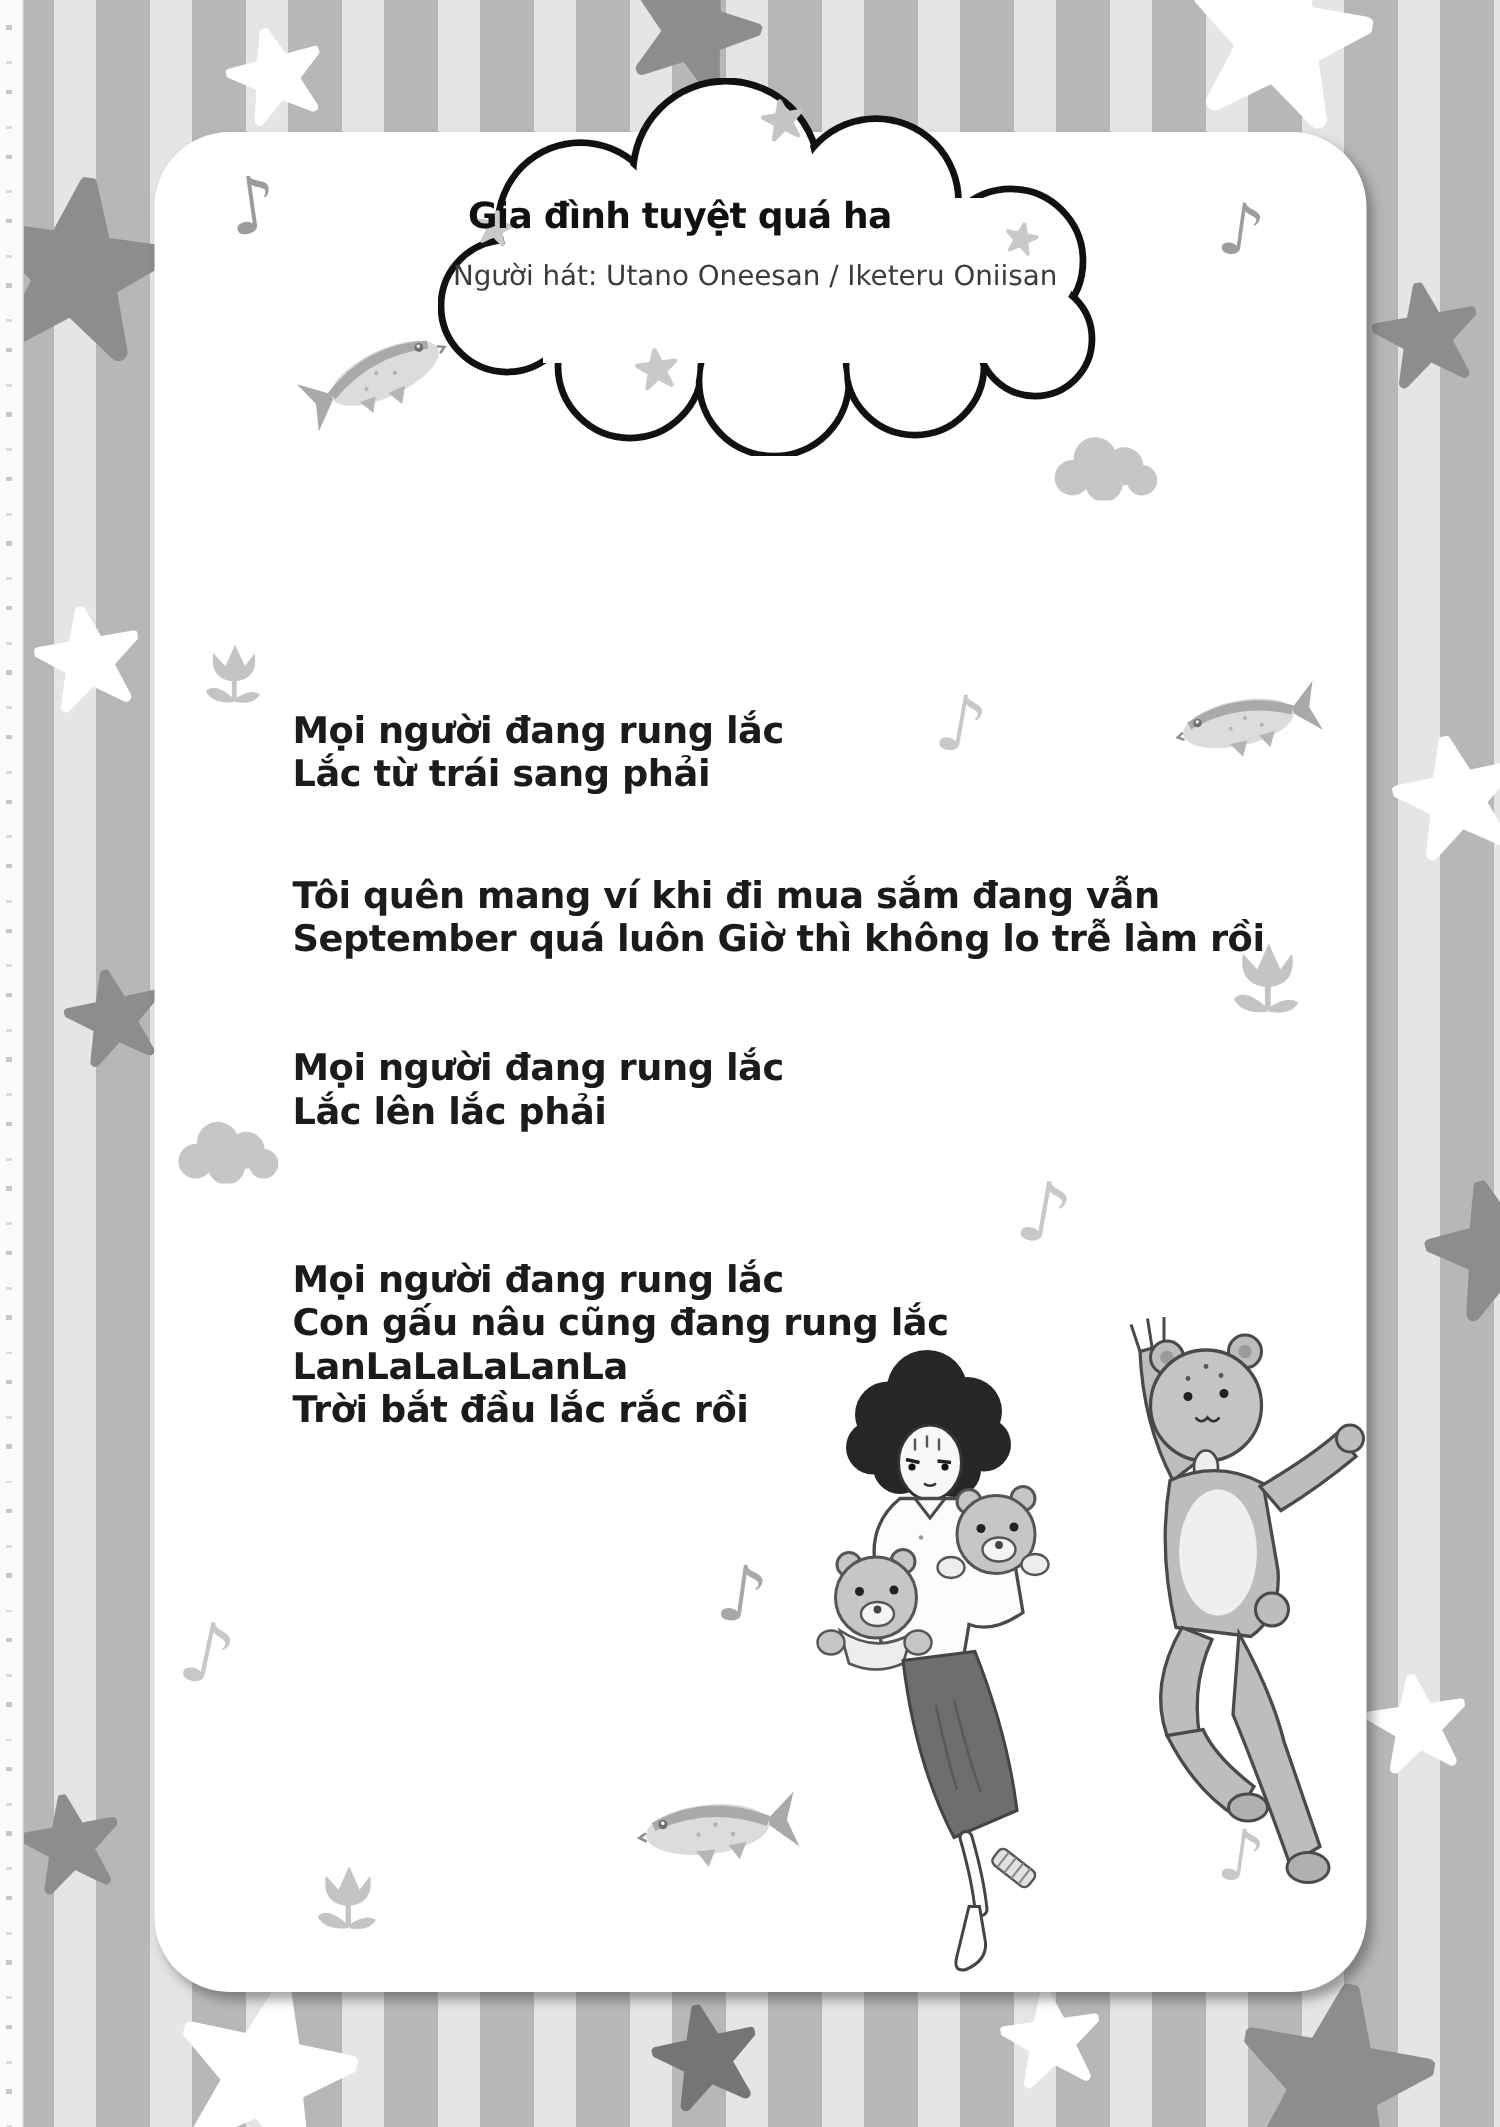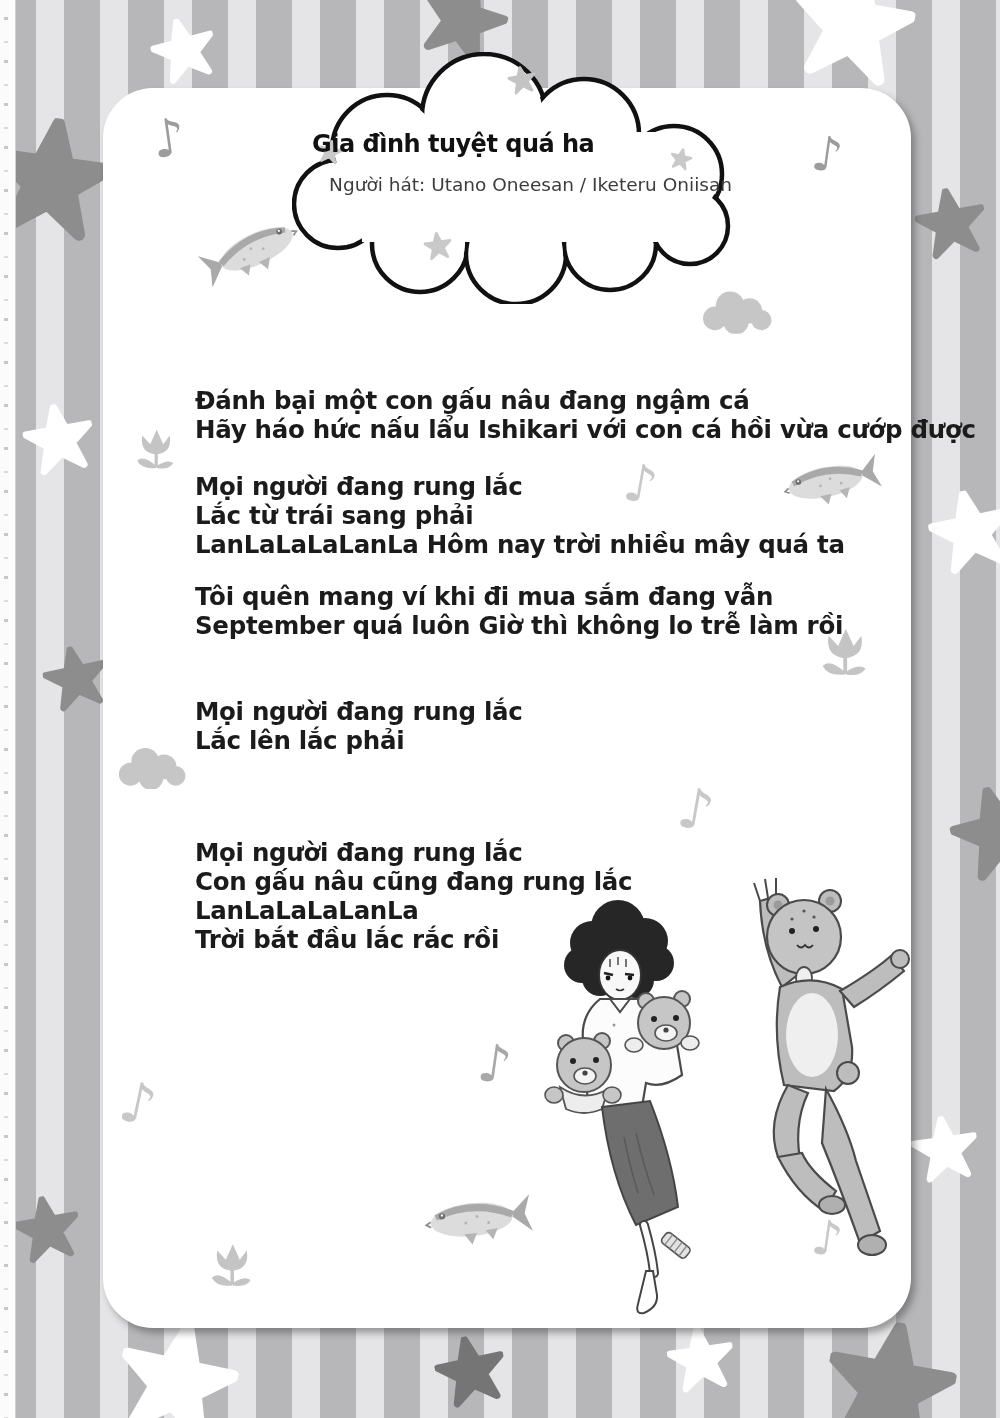--- a/index.html
+++ b/index.html
@@ -14,21 +14,21 @@
   #scan-noise{left:4px;top:0;width:4px;height:1418px;opacity:.45;
     background:repeating-linear-gradient(180deg,transparent 0 17px,#8a8a8a 17px 20px,transparent 20px 41px,#b5b5b5 41px 43px);}
   
   #card{left:103px;top:88px;width:808px;height:1240px;background:#fff;border-radius:50px;
     box-shadow:4px 5px 7px rgba(60,60,60,.45);}
   
   svg.star{position:absolute;overflow:visible;}
   
   #cloud-svg{left:292px;top:52px;width:445px;height:252px;}
   #cloud-title{left:312px;top:130px;width:410px;text-align:left;font-weight:700;font-size:24px;color:#111;letter-spacing:-.5px;}
-  #cloud-credit{left:302px;top:174px;width:430px;text-align:right;font-weight:400;font-size:18.5px;color:#3c3c3c;}
+  #cloud-credit{left:302px;top:174px;width:430px;text-align:left;font-weight:400;font-size:18.5px;color:#3c3c3c;}
   
   .verse{position:absolute;left:195px;font-weight:700;font-size:24.5px;line-height:29px;color:#1b1b1b;white-space:nowrap;letter-spacing:-.3px;}
   
   .note{position:absolute;font-family:"DejaVu Sans",sans-serif;line-height:1;user-select:none;}
   
   svg.deco{position:absolute;overflow:visible;}
 </style>
 </head>
 <body>
 
@@ -186,28 +186,23 @@
   <span class="note" style="left:478px;top:1038px;font-size:52px;color:#a8a8a8;transform:rotate(8deg)">♪</span>
   <span class="note" style="left:120px;top:1076px;font-size:56px;color:#c8c8c8;transform:rotate(12deg)">♪</span>
   <svg class="deco" style="left:424px;top:1188px;width:110px;height:60px;transform:rotate(-6deg)" viewBox="0 0 120 64">
       <use href="#sym-fish"></use>
     </svg>
   <svg class="deco" style="left:206px;top:1238px;width:52px;height:56px;color:#c4c4c4" viewBox="0 0 60 72">
       <use href="#sym-tulip"></use>
     </svg>
   <span class="note" style="left:812px;top:1214px;font-size:48px;color:#c8c8c8;transform:rotate(8deg)">♪</span>
 
-  <div class="verse" style="top:386px">
-    <div>Đánh bại một con gấu nâu đang ngậm cá</div>
-    <div>Hãy háo hức nấu lẩu Ishikari với con cá hồi vừa cướp được</div>
-  </div>
   <div class="verse" style="top:472px">
     <div>Mọi người đang rung lắc</div>
     <div>Lắc từ trái sang phải</div>
-    <div>LanLaLaLaLanLa Hôm nay trời nhiều mây quá ta</div>
   </div>
   <div class="verse" style="top:582px">
     <div>Tôi quên mang ví khi đi mua sắm đang vẫn</div>
     <div>September quá luôn Giờ thì không lo trễ làm rồi</div>
   </div>
   <div class="verse" style="top:697px">
     <div>Mọi người đang rung lắc</div>
     <div>Lắc lên lắc phải</div>
   </div>
   <div class="verse" style="top:838px">

